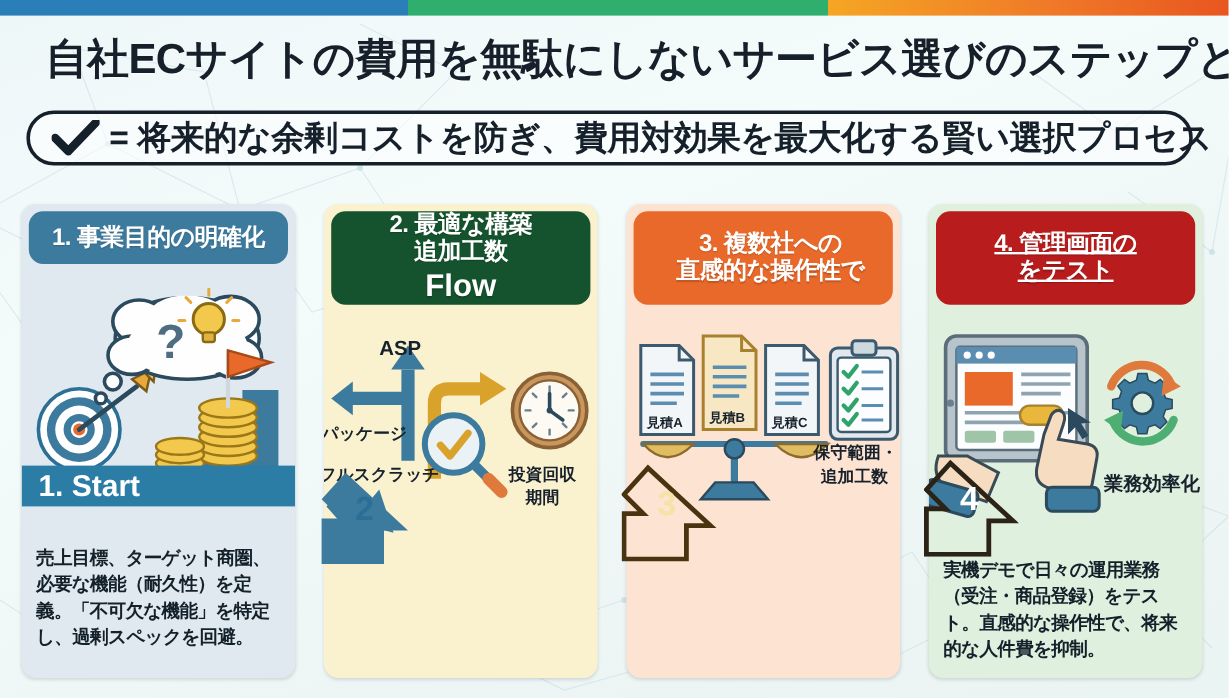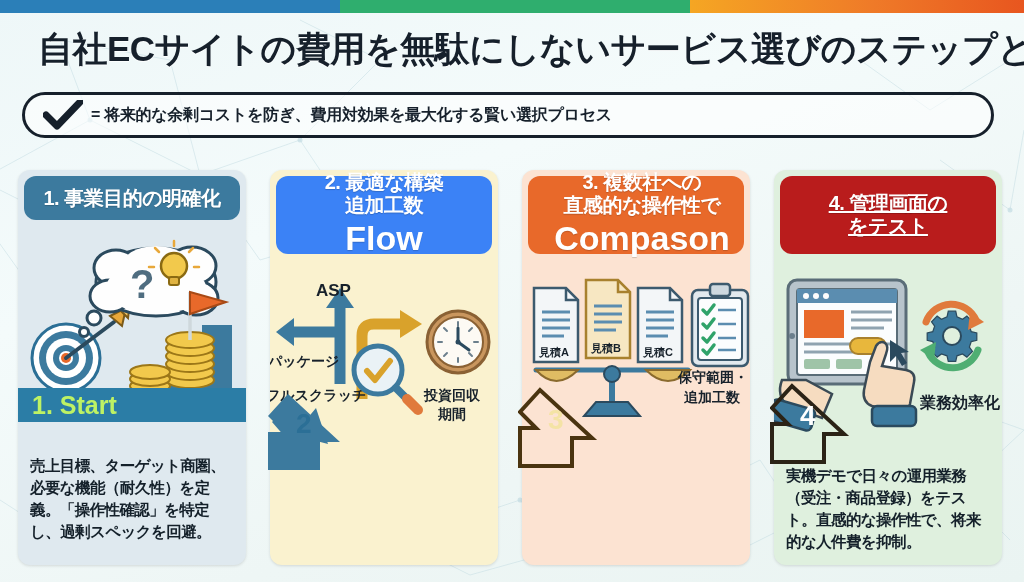--- a/index.html
+++ b/index.html
@@ -58,21 +58,21 @@
     align-items: center;
     box-sizing: border-box;
     padding: 0 18px;
   }
   .check-icon {
     width: 40px; height: 30px;
     flex: 0 0 auto;
     margin-right: 8px;
   }
   .subpill-text {
-    font-size: 16px;
+    font-size: 28px;
     font-weight: 700;
     color: #16202b;
     white-space: nowrap;
     letter-spacing: -0.3px;
   }
 
   
   .cols {
     position: absolute;
     left: 18px; top: 170px;
@@ -103,26 +103,26 @@
     justify-content: center;
     color: #ffffff;
     font-weight: 700;
     font-size: 20px;
     line-height: 1.15;
     text-align: center;
     letter-spacing: -0.5px;
     text-shadow: 0 1px 1px rgba(0,0,0,.18);
   }
   .col0 .col-head { background: #3c7a9e; height: 44px; }
-  .col1 .col-head { background: #3b82f6; height: 78px; }
+  .col1 .col-head { background: #14532d; height: 78px; }
   .col2 .col-head { background: #e8692a; height: 78px; padding-left: 12px; }
   .col3 .col-head { background: #b91c1c; height: 78px; text-decoration: underline; }
 
   .col-head .eng {
-    font-size: 34px;
+    font-size: 26px;
     margin-top: 2px;
     letter-spacing: 0px;
   }
   .col-head .t2 { display:block; }
 
   
   .art {
     position: absolute;
     left: 0; right: 0;
     top: 60px;
@@ -133,21 +133,21 @@
   
   .band {
     position: absolute;
     left: 0; right: 0;
     top: 218px;
     height: 34px;
     background: #2b7da6;
     display: flex; align-items: center;
     padding-left: 14px;
     box-sizing: border-box;
-    color: #bef264;
+    color: #ffffff;
     font-size: 25px;
     font-weight: 700;
   }
   .body-text {
     position: absolute;
     left: 12px; right: 10px;
     bottom: 12px;
     font-size: 15.5px;
     font-weight: 700;
     line-height: 1.42;
@@ -292,21 +292,21 @@
 
             <line x1="0" y1="6" x2="0" y2="-42" stroke="#cfd8dc" stroke-width="3.5"></line>
             <path d="M0 -42 L36 -32 L0 -20 Z" fill="#e8692a" stroke="#a84a16" stroke-width="2"></path>
           </g>
         </svg>
       </div>
 
       <div class="band">
         <span>1. Start</span>
       </div>
-      <div class="body-text">売上目標、ターゲット商圏、必要な機能（耐久性）を定義。「操作性確認」を特定し、過剰スペックを回避。</div>
+      <div class="body-text">売上目標、ターゲット商圏、必要な機能（耐久性）を定義。「不可欠な機能」を特定し、過剰スペックを回避。</div>
     </div>
 
     <div class="col col1">
       <div class="col-head">
         <span class="t1">2. 最適な構築</span>
         <span class="t2">追加工数</span>
         <span class="eng">Flow</span>
       </div>
 
       <div class="art">
@@ -356,21 +356,20 @@
           <text x="168" y="145" font-size="14" font-weight="700" fill="#17212b" font-family="'Liberation Sans',sans-serif">期間</text>
         </svg>
       </div>
 
     </div>
 
     <div class="col col2">
       <div class="col-head">
         <span class="t1">3. 複数社への</span>
         <span class="t2">直感的な操作性で</span>
-        <span class="eng">Compason</span>
       </div>
 
       <div class="art">
         <svg viewBox="0 0 234 160" width="234" height="160">
 
           <g>
 
             <g transform="translate(12,14)">
               <path d="M0 0 L32 0 L44 12 L44 74 L0 74 Z" fill="#f3f6f8" stroke="#3c5a6e" stroke-width="2.5"></path>
               <path d="M32 0 L32 12 L44 12" fill="none" stroke="#3c5a6e" stroke-width="2.5"></path>

